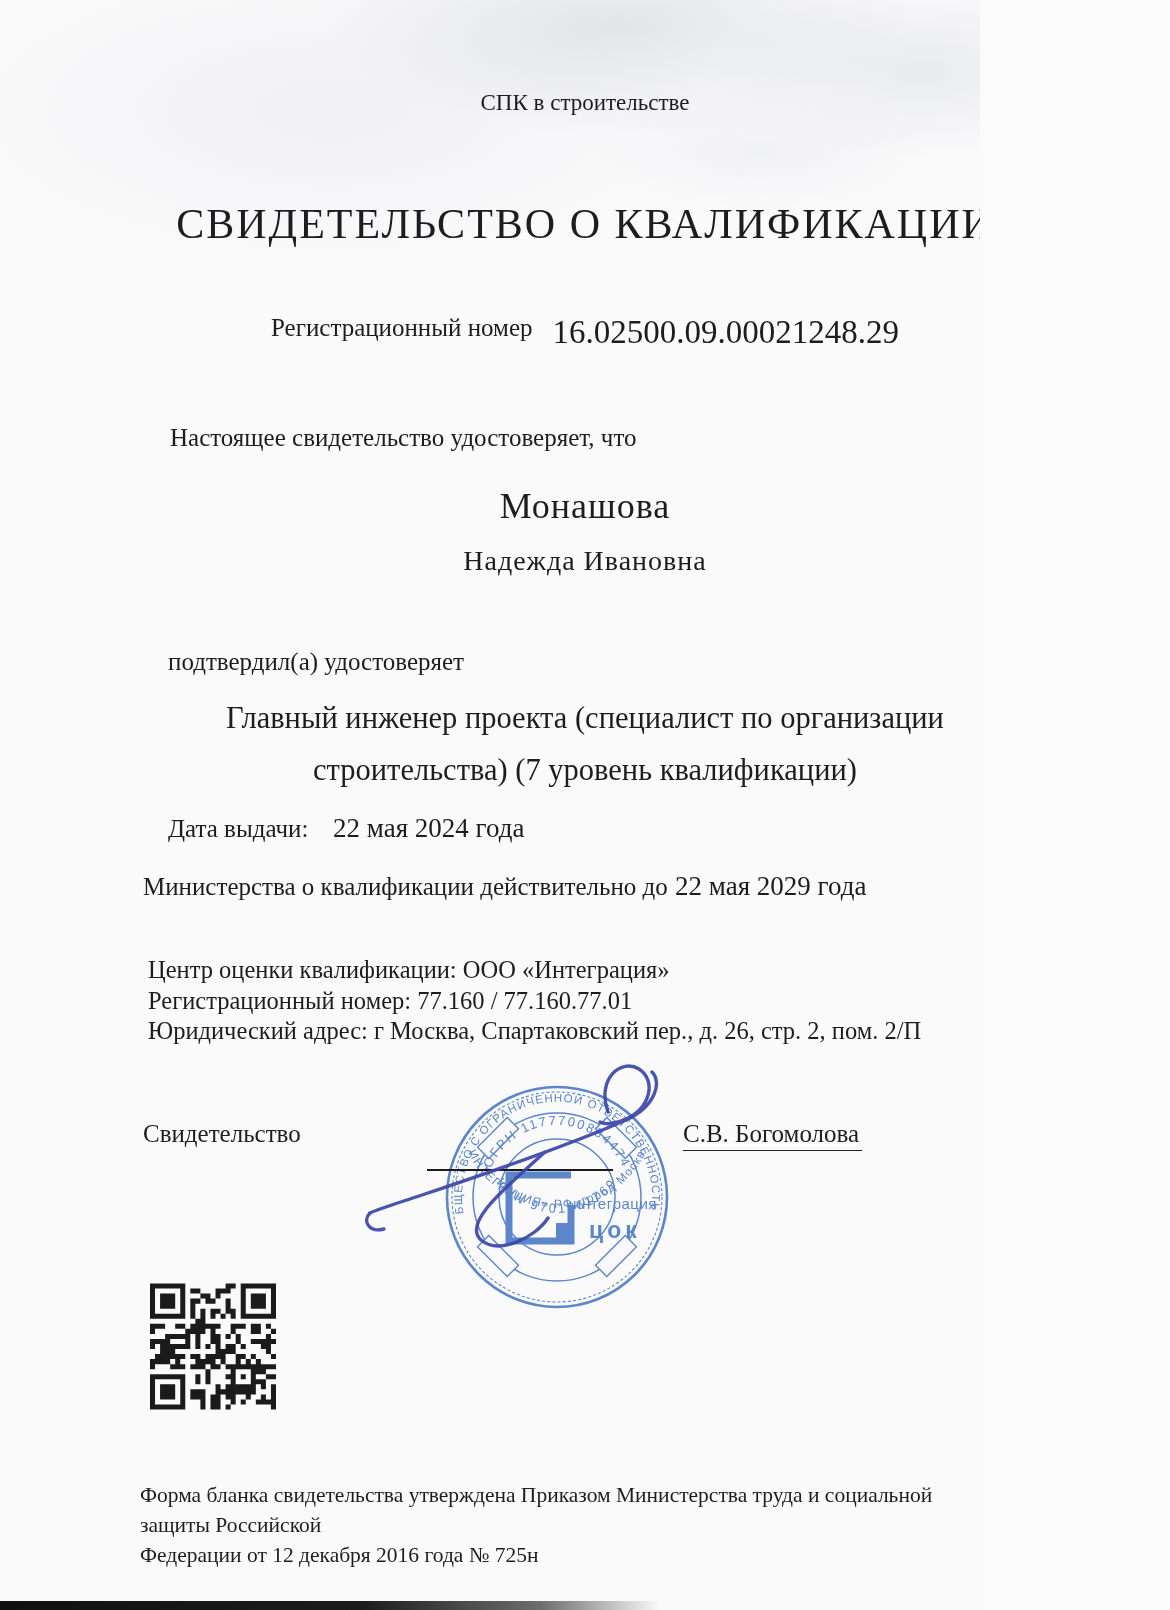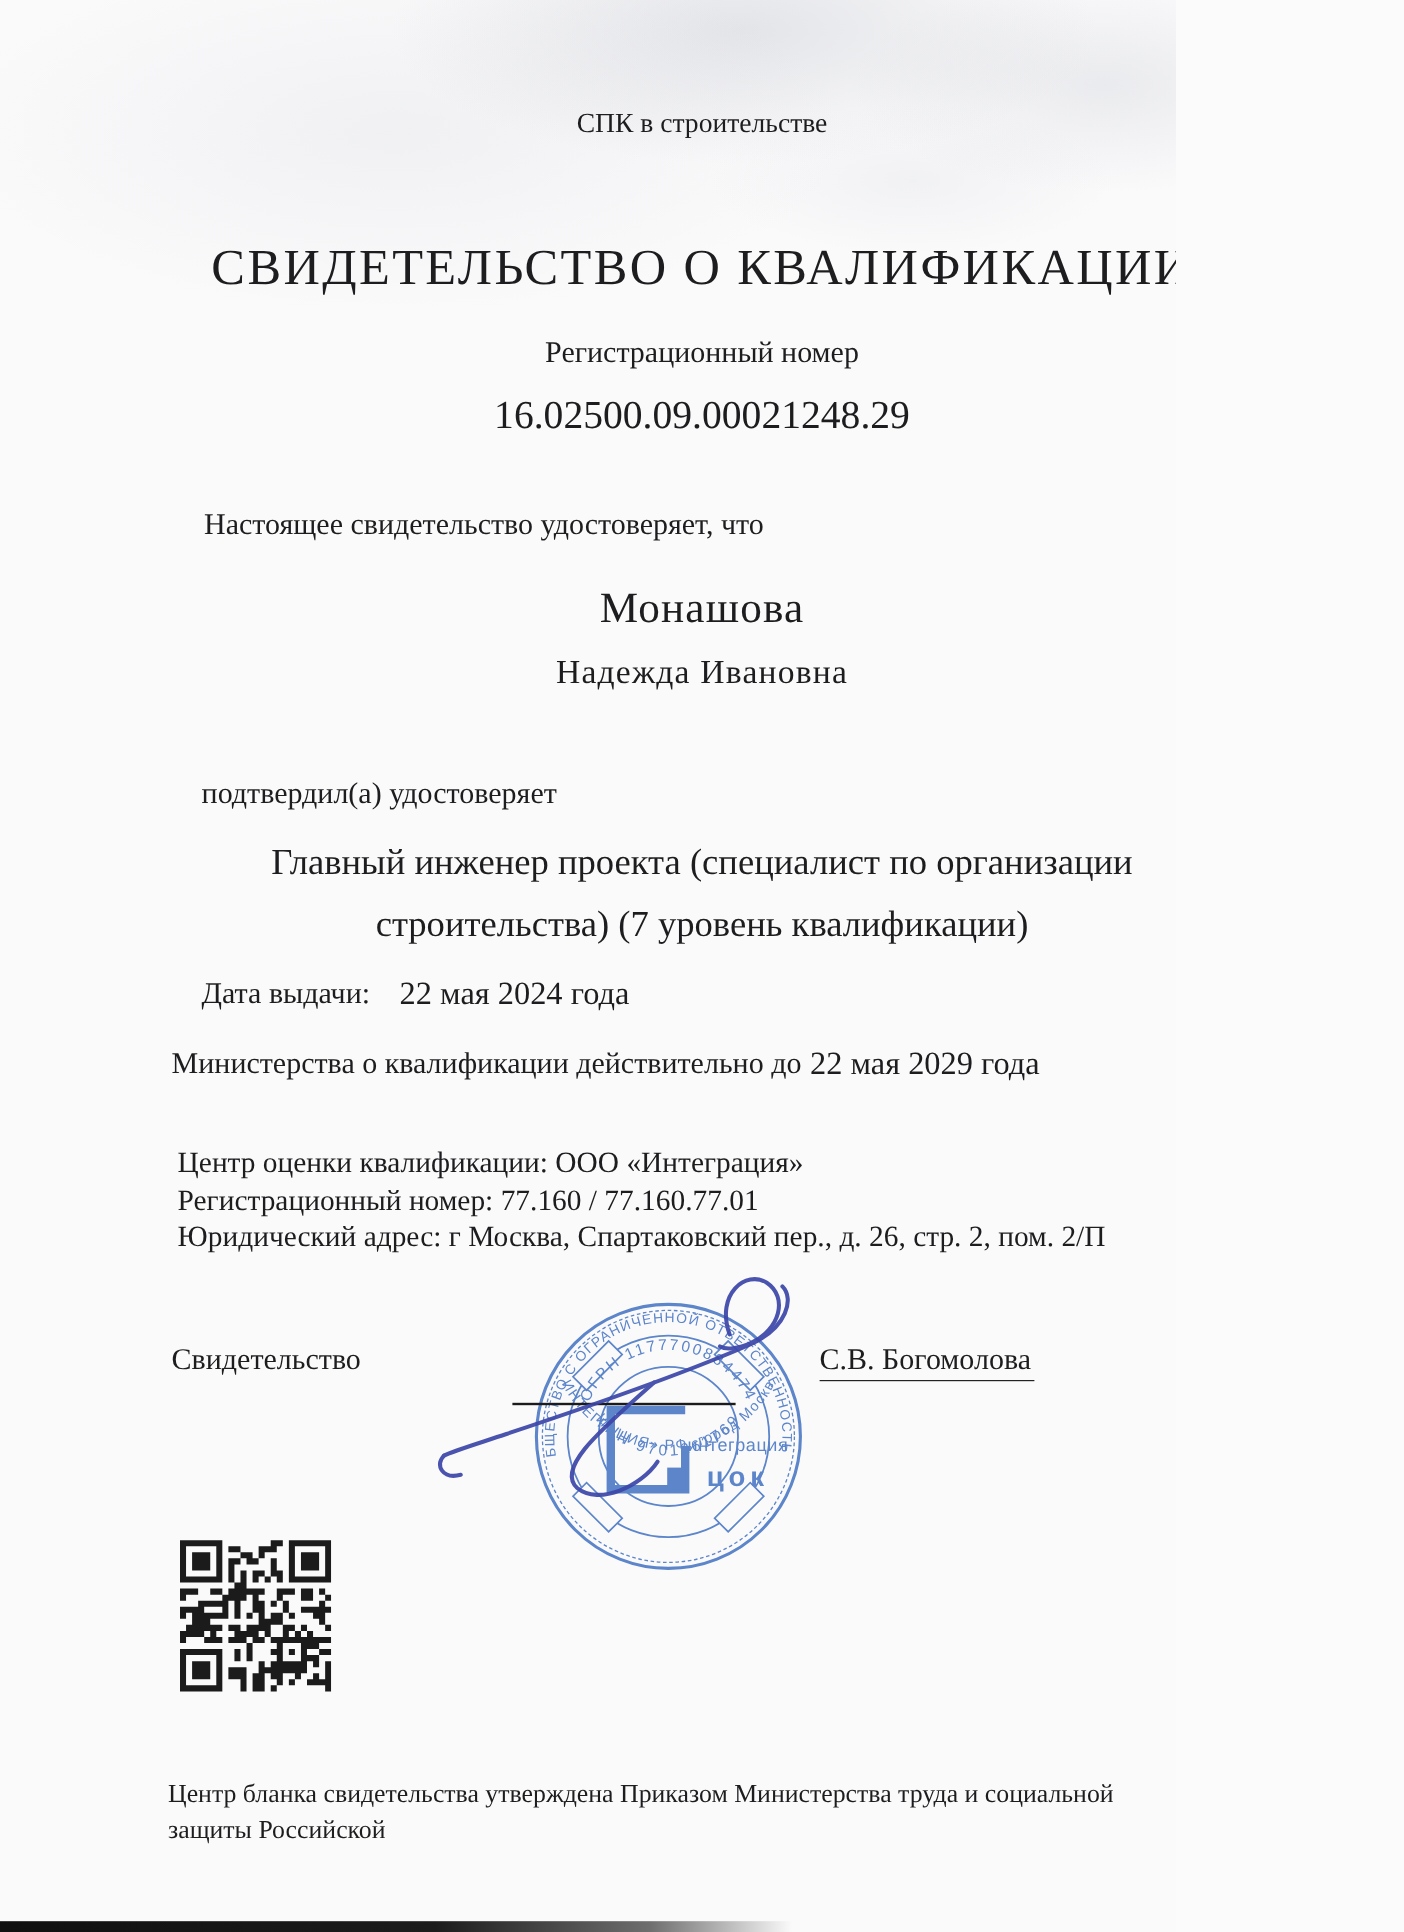--- a/index.html
+++ b/index.html
@@ -14,21 +14,21 @@
       radial-gradient(300px 130px at 920px 70px, rgba(176,179,190,.22), transparent 70%),
       radial-gradient(520px 210px at 330px 110px, rgba(188,190,198,.16), transparent 72%),
       radial-gradient(240px 90px at 760px 150px, rgba(185,188,196,.14), transparent 70%);
   }
 
   .abs { position:absolute; }
   .ctr { left:0; width:1170px; text-align:center; }
 
   .org-line   { top:90px;  font-size:23px; }
   .doc-title  { top:200px; font-size:42px; letter-spacing:2px; }
-  .reg-row    { top:281px; display:flex; justify-content:center; align-items:center; gap:20px;flex-direction:column; }
+  .reg-row    { top:314px; display:flex; justify-content:center; align-items:flex-start; gap:20px; }
   .reg-label  { font-size:25px; }
   .reg-number { font-size:33px; }
   .certifies  { top:424px; left:170px; font-size:25px; }
   .surname    { top:485px; font-size:36px; letter-spacing:1px; }
   .patronymic { top:545px; font-size:28px; letter-spacing:1px; }
   .confirmed  { top:648px; left:168px; font-size:25px; }
   .qual-1     { top:701px; font-size:30.5px; }
   .qual-2     { top:753px; font-size:30.5px; }
   .issue-label{ top:815px; left:168px; font-size:25px; }
   .issue-date { top:813px; left:333px; font-size:27px; }
@@ -135,20 +135,21 @@
       <path d="M 185 112 C 145 148, 102 183, 121 200 C 139 215, 175 198, 188 178"></path>
       <path d="M 10 173 C 2 181, 9 193, 24 189"></path>
     </g>
   </svg>
 
   <svg id="qr" class="abs" width="126" height="127" viewBox="0 0 125 125">
       <path d="M0 0h5v5h-5zM5 0h5v5h-5zM10 0h5v5h-5zM15 0h5v5h-5zM20 0h5v5h-5zM25 0h5v5h-5zM30 0h5v5h-5zM75 0h5v5h-5zM80 0h5v5h-5zM90 0h5v5h-5zM95 0h5v5h-5zM100 0h5v5h-5zM105 0h5v5h-5zM110 0h5v5h-5zM115 0h5v5h-5zM120 0h5v5h-5zM0 5h5v5h-5zM30 5h5v5h-5zM40 5h5v5h-5zM45 5h5v5h-5zM65 5h5v5h-5zM70 5h5v5h-5zM75 5h5v5h-5zM90 5h5v5h-5zM120 5h5v5h-5zM0 10h5v5h-5zM10 10h5v5h-5zM15 10h5v5h-5zM20 10h5v5h-5zM30 10h5v5h-5zM50 10h5v5h-5zM55 10h5v5h-5zM65 10h5v5h-5zM90 10h5v5h-5zM100 10h5v5h-5zM105 10h5v5h-5zM110 10h5v5h-5zM120 10h5v5h-5zM0 15h5v5h-5zM10 15h5v5h-5zM15 15h5v5h-5zM20 15h5v5h-5zM30 15h5v5h-5zM40 15h5v5h-5zM45 15h5v5h-5zM55 15h5v5h-5zM60 15h5v5h-5zM75 15h5v5h-5zM90 15h5v5h-5zM100 15h5v5h-5zM105 15h5v5h-5zM110 15h5v5h-5zM120 15h5v5h-5zM0 20h5v5h-5zM10 20h5v5h-5zM15 20h5v5h-5zM20 20h5v5h-5zM30 20h5v5h-5zM40 20h5v5h-5zM75 20h5v5h-5zM90 20h5v5h-5zM100 20h5v5h-5zM105 20h5v5h-5zM110 20h5v5h-5zM120 20h5v5h-5zM0 25h5v5h-5zM30 25h5v5h-5zM40 25h5v5h-5zM50 25h5v5h-5zM60 25h5v5h-5zM65 25h5v5h-5zM75 25h5v5h-5zM80 25h5v5h-5zM90 25h5v5h-5zM120 25h5v5h-5zM0 30h5v5h-5zM5 30h5v5h-5zM10 30h5v5h-5zM15 30h5v5h-5zM20 30h5v5h-5zM25 30h5v5h-5zM30 30h5v5h-5zM40 30h5v5h-5zM50 30h5v5h-5zM60 30h5v5h-5zM70 30h5v5h-5zM80 30h5v5h-5zM90 30h5v5h-5zM95 30h5v5h-5zM100 30h5v5h-5zM105 30h5v5h-5zM110 30h5v5h-5zM115 30h5v5h-5zM120 30h5v5h-5zM45 35h5v5h-5zM50 35h5v5h-5zM0 40h5v5h-5zM5 40h5v5h-5zM10 40h5v5h-5zM25 40h5v5h-5zM30 40h5v5h-5zM40 40h5v5h-5zM45 40h5v5h-5zM50 40h5v5h-5zM55 40h5v5h-5zM60 40h5v5h-5zM65 40h5v5h-5zM80 40h5v5h-5zM85 40h5v5h-5zM90 40h5v5h-5zM100 40h5v5h-5zM105 40h5v5h-5zM115 40h5v5h-5zM0 45h5v5h-5zM35 45h5v5h-5zM40 45h5v5h-5zM45 45h5v5h-5zM50 45h5v5h-5zM60 45h5v5h-5zM80 45h5v5h-5zM100 45h5v5h-5zM105 45h5v5h-5zM120 45h5v5h-5zM15 50h5v5h-5zM20 50h5v5h-5zM25 50h5v5h-5zM30 50h5v5h-5zM35 50h5v5h-5zM45 50h5v5h-5zM60 50h5v5h-5zM65 50h5v5h-5zM75 50h5v5h-5zM85 50h5v5h-5zM115 50h5v5h-5zM0 55h5v5h-5zM5 55h5v5h-5zM10 55h5v5h-5zM15 55h5v5h-5zM35 55h5v5h-5zM45 55h5v5h-5zM60 55h5v5h-5zM65 55h5v5h-5zM85 55h5v5h-5zM100 55h5v5h-5zM105 55h5v5h-5zM110 55h5v5h-5zM115 55h5v5h-5zM120 55h5v5h-5zM0 60h5v5h-5zM10 60h5v5h-5zM15 60h5v5h-5zM20 60h5v5h-5zM25 60h5v5h-5zM30 60h5v5h-5zM35 60h5v5h-5zM45 60h5v5h-5zM55 60h5v5h-5zM65 60h5v5h-5zM75 60h5v5h-5zM80 60h5v5h-5zM90 60h5v5h-5zM110 60h5v5h-5zM115 60h5v5h-5zM10 65h5v5h-5zM15 65h5v5h-5zM20 65h5v5h-5zM65 65h5v5h-5zM70 65h5v5h-5zM75 65h5v5h-5zM80 65h5v5h-5zM115 65h5v5h-5zM5 70h5v5h-5zM10 70h5v5h-5zM15 70h5v5h-5zM20 70h5v5h-5zM25 70h5v5h-5zM30 70h5v5h-5zM40 70h5v5h-5zM45 70h5v5h-5zM55 70h5v5h-5zM60 70h5v5h-5zM65 70h5v5h-5zM70 70h5v5h-5zM85 70h5v5h-5zM90 70h5v5h-5zM100 70h5v5h-5zM120 70h5v5h-5zM0 75h5v5h-5zM5 75h5v5h-5zM10 75h5v5h-5zM15 75h5v5h-5zM25 75h5v5h-5zM45 75h5v5h-5zM50 75h5v5h-5zM55 75h5v5h-5zM60 75h5v5h-5zM70 75h5v5h-5zM85 75h5v5h-5zM95 75h5v5h-5zM105 75h5v5h-5zM0 80h5v5h-5zM20 80h5v5h-5zM25 80h5v5h-5zM30 80h5v5h-5zM40 80h5v5h-5zM45 80h5v5h-5zM50 80h5v5h-5zM60 80h5v5h-5zM65 80h5v5h-5zM75 80h5v5h-5zM80 80h5v5h-5zM85 80h5v5h-5zM90 80h5v5h-5zM95 80h5v5h-5zM100 80h5v5h-5zM105 80h5v5h-5zM110 80h5v5h-5zM115 80h5v5h-5zM120 80h5v5h-5zM55 85h5v5h-5zM80 85h5v5h-5zM100 85h5v5h-5zM105 85h5v5h-5zM110 85h5v5h-5zM0 90h5v5h-5zM5 90h5v5h-5zM10 90h5v5h-5zM15 90h5v5h-5zM20 90h5v5h-5zM25 90h5v5h-5zM30 90h5v5h-5zM45 90h5v5h-5zM55 90h5v5h-5zM75 90h5v5h-5zM80 90h5v5h-5zM90 90h5v5h-5zM100 90h5v5h-5zM115 90h5v5h-5zM120 90h5v5h-5zM0 95h5v5h-5zM30 95h5v5h-5zM45 95h5v5h-5zM55 95h5v5h-5zM80 95h5v5h-5zM100 95h5v5h-5zM105 95h5v5h-5zM110 95h5v5h-5zM0 100h5v5h-5zM10 100h5v5h-5zM15 100h5v5h-5zM20 100h5v5h-5zM30 100h5v5h-5zM65 100h5v5h-5zM75 100h5v5h-5zM80 100h5v5h-5zM85 100h5v5h-5zM90 100h5v5h-5zM95 100h5v5h-5zM100 100h5v5h-5zM110 100h5v5h-5zM120 100h5v5h-5zM0 105h5v5h-5zM10 105h5v5h-5zM15 105h5v5h-5zM20 105h5v5h-5zM30 105h5v5h-5zM40 105h5v5h-5zM45 105h5v5h-5zM50 105h5v5h-5zM65 105h5v5h-5zM70 105h5v5h-5zM75 105h5v5h-5zM80 105h5v5h-5zM85 105h5v5h-5zM90 105h5v5h-5zM95 105h5v5h-5zM100 105h5v5h-5zM120 105h5v5h-5zM0 110h5v5h-5zM10 110h5v5h-5zM15 110h5v5h-5zM20 110h5v5h-5zM30 110h5v5h-5zM40 110h5v5h-5zM45 110h5v5h-5zM50 110h5v5h-5zM60 110h5v5h-5zM65 110h5v5h-5zM75 110h5v5h-5zM80 110h5v5h-5zM95 110h5v5h-5zM110 110h5v5h-5zM120 110h5v5h-5zM0 115h5v5h-5zM30 115h5v5h-5zM50 115h5v5h-5zM60 115h5v5h-5zM65 115h5v5h-5zM80 115h5v5h-5zM90 115h5v5h-5zM105 115h5v5h-5zM110 115h5v5h-5zM115 115h5v5h-5zM120 115h5v5h-5zM0 120h5v5h-5zM5 120h5v5h-5zM10 120h5v5h-5zM15 120h5v5h-5zM20 120h5v5h-5zM25 120h5v5h-5zM30 120h5v5h-5zM50 120h5v5h-5zM60 120h5v5h-5zM65 120h5v5h-5zM75 120h5v5h-5zM120 120h5v5h-5z" fill="#1b1b1b"></path>
     </svg>
 
   <div class="abs footer">
-    <div>Центр бланка свидетельства утверждена Приказом Министерства труда и социальной защиты Российской</div>
+    <div>Форма бланка свидетельства утверждена Приказом Министерства труда и социальной защиты Российской</div>
+    <div>Федерации от 12 декабря 2016 года № 725н</div>
   </div>
 
   <div class="abs edge-band-1"></div>
   <div class="abs edge-band-2"></div>
   <div class="abs edge-band-3"></div>
   <div class="abs bottom-strip"></div>
 </div>
 
 </body></html>

